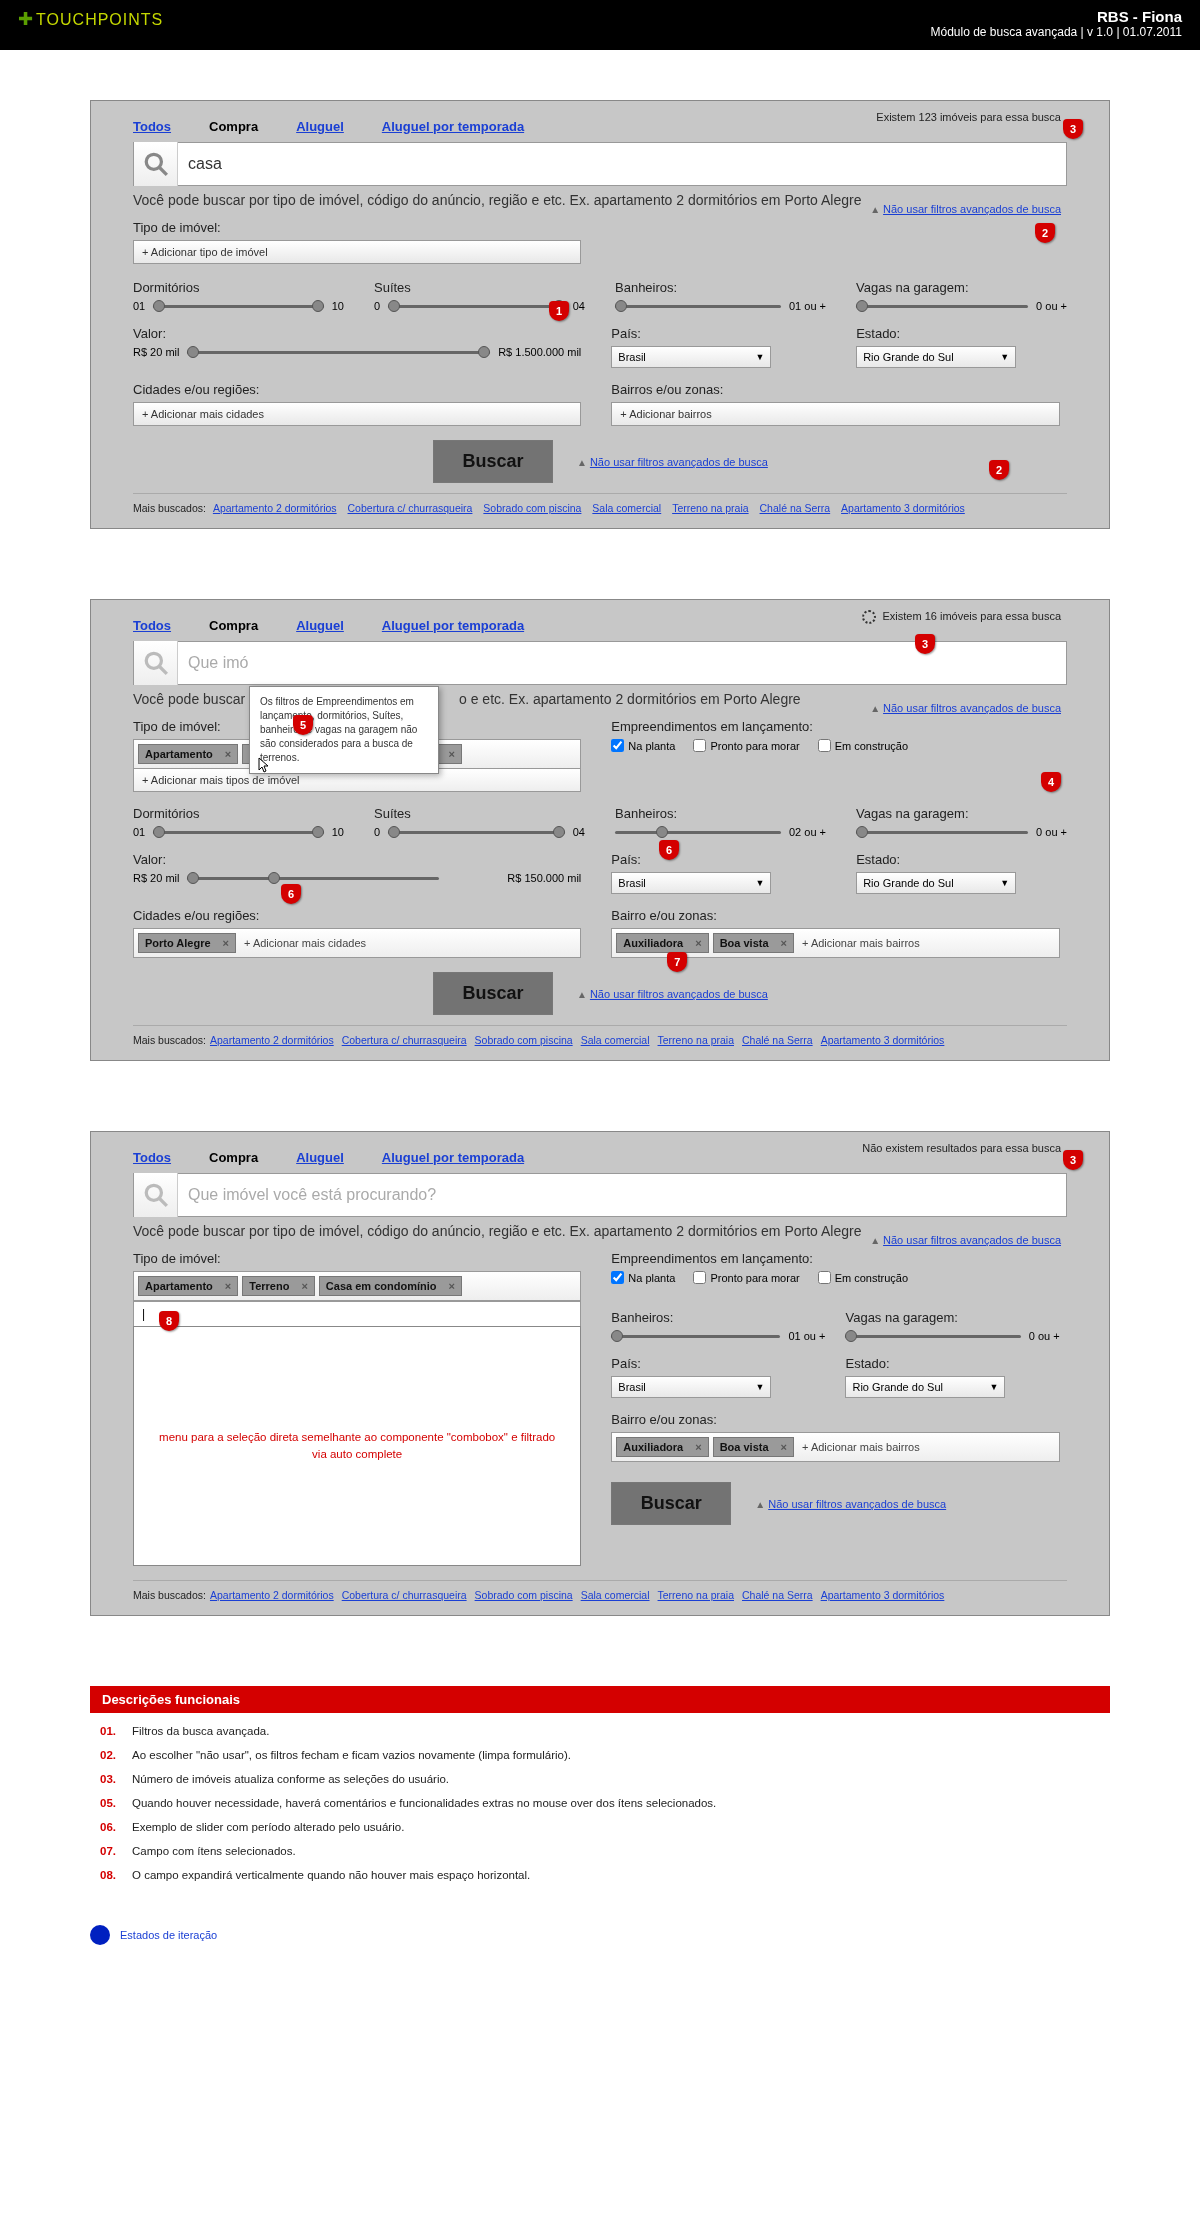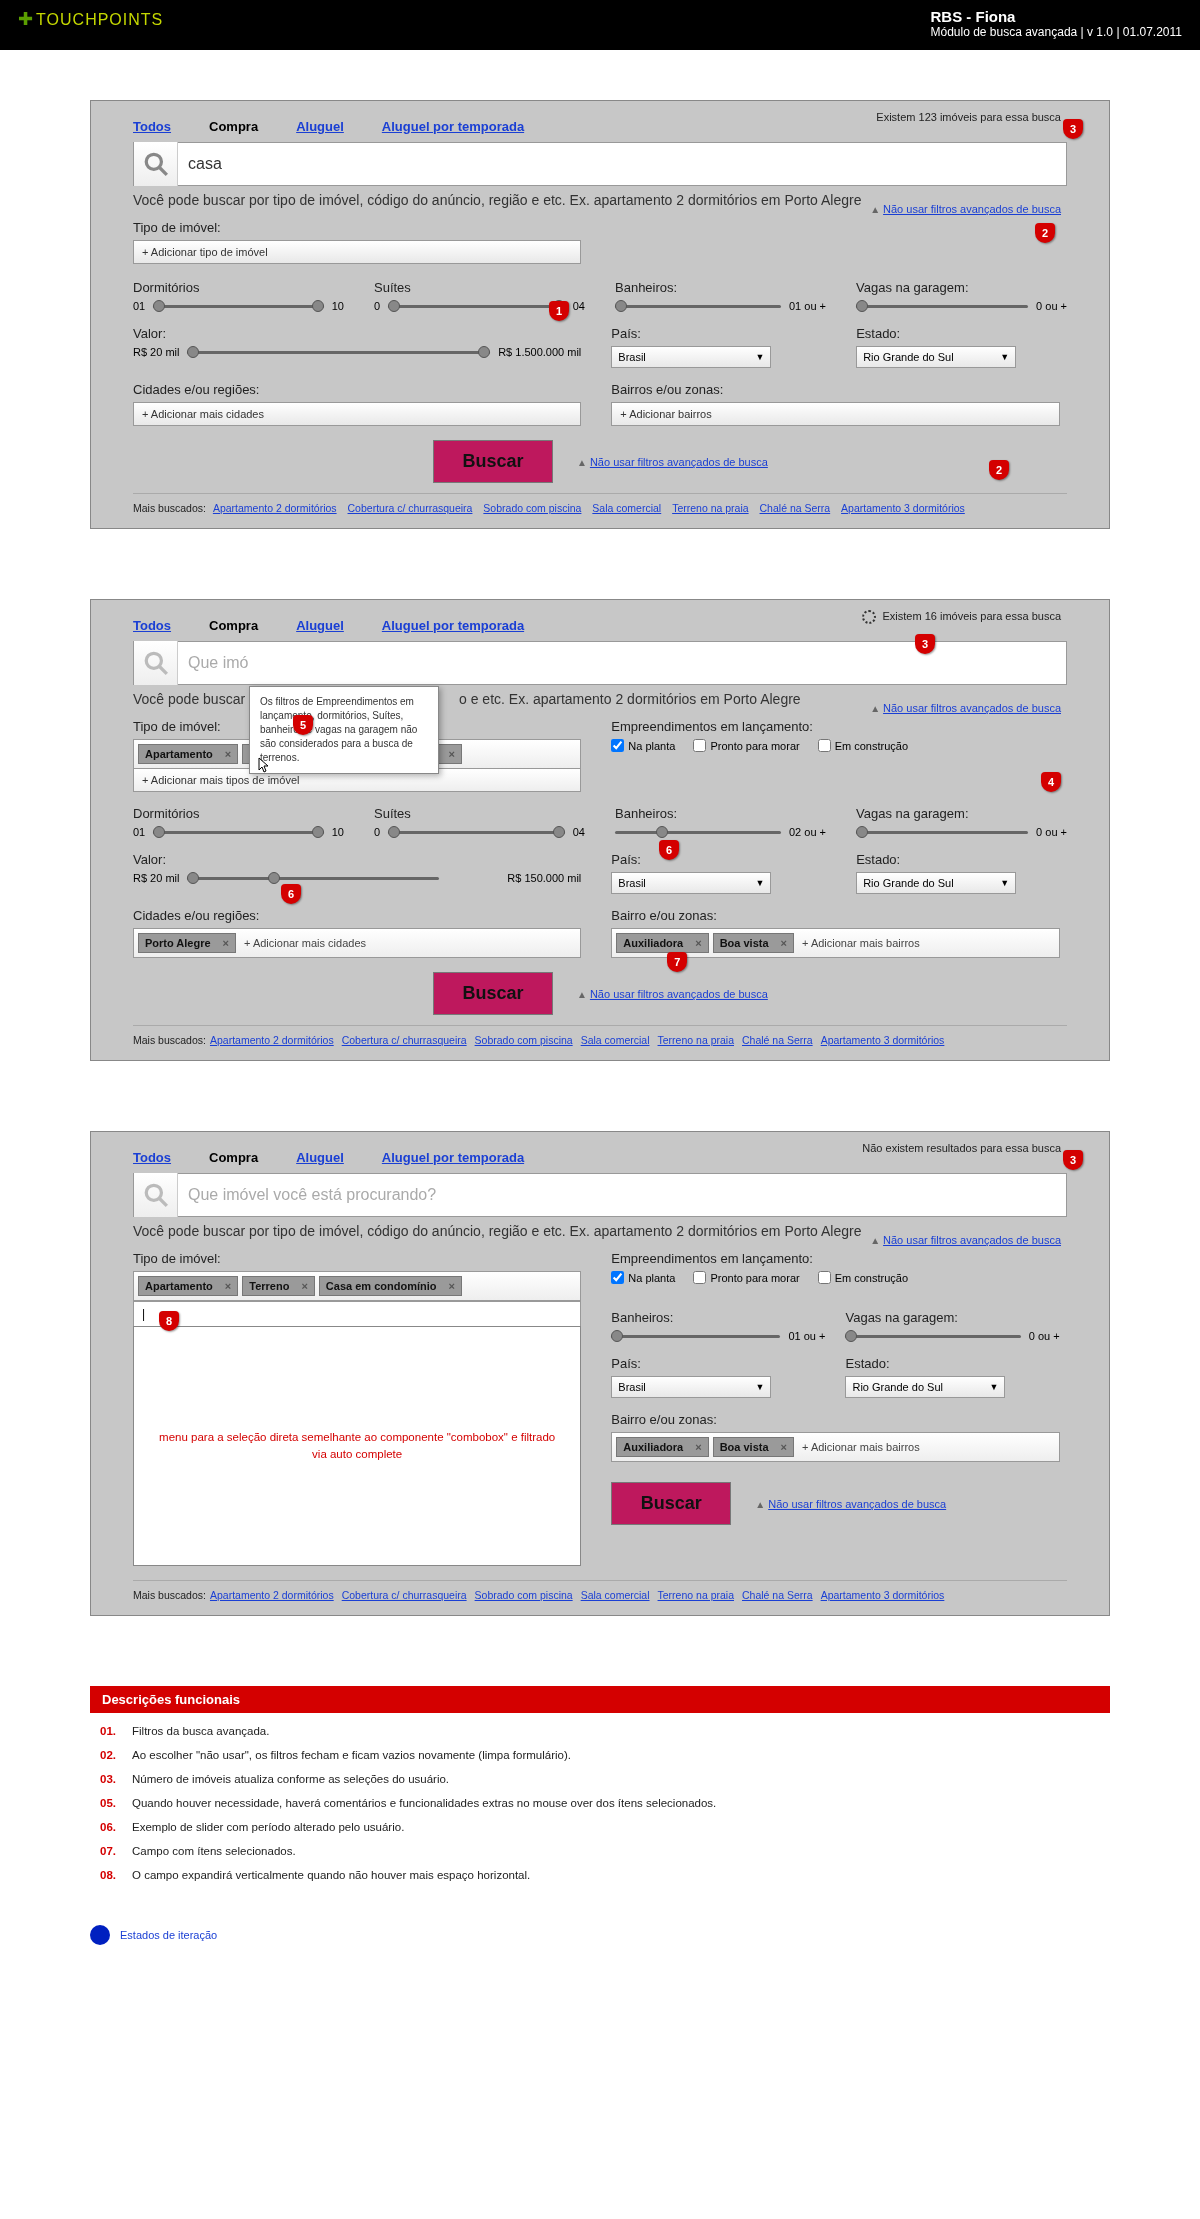--- a/index.html
+++ b/index.html
@@ -1,20 +1,20 @@
 <!DOCTYPE html>
 <html><head>
 <meta charset="utf-8">
 <style>
 *{box-sizing:border-box;margin:0;padding:0;font-family:Arial,Helvetica,sans-serif}
 body{background:#fff;width:1200px}
 .topbar{background:#000;color:#fff;padding:8px 18px;display:flex;justify-content:space-between;align-items:flex-start;height:50px}
 .logo{color:#c5d800;font-weight:normal;font-size:16px;letter-spacing:1px}
 .logo .plus{color:#5a9e00;font-size:18px;margin-right:2px}
-.topright{font-size:12px}
+.topright{text-align:right;font-size:12px}
 .topright .title{font-weight:bold;font-size:15px}
 .content{padding:50px 90px 30px}
 .panel{background:#c7c7c7;border:1px solid #888;padding:18px 42px 14px;margin-bottom:70px;position:relative}
 .tabs{display:flex;gap:38px;align-items:flex-start;margin-bottom:8px}
 .tabs a{color:#1a3fd4;font-size:13px;text-decoration:underline;font-weight:bold}
 .tabs a.active{color:#000;text-decoration:none}
 .results{position:absolute;right:48px;top:10px;font-size:11px;color:#222}
 .spinner{display:inline-block;width:14px;height:14px;border:2px dotted #333;border-radius:50%;vertical-align:middle;margin-right:6px}
 .searchbox{background:#fff;border:1px solid #999;display:flex;align-items:center;height:44px;margin-bottom:6px}
 .searchicon{width:44px;height:44px;display:flex;align-items:center;justify-content:center;border-right:1px solid #ccc;background:linear-gradient(#fff,#eee)}
@@ -36,21 +36,21 @@
 .slider .thumb{width:12px;height:12px;background:#888;border:1px solid #555;border-radius:50%;position:absolute;top:-5px}
 .tokenbox{background:linear-gradient(#fff,#eee);border:1px solid #999;padding:4px;display:flex;flex-wrap:wrap;gap:4px;align-items:center;min-height:28px}
 .token{background:#9a9a9a;color:#111;font-size:11px;font-weight:bold;padding:3px 6px;display:flex;align-items:center;gap:12px;border:1px solid #777}
 .token .x{color:#555;font-size:11px;cursor:pointer}
 .addmore{font-size:11px;color:#444;padding:2px 4px}
 .addmore-block{background:linear-gradient(#fff,#eee);border:1px solid #999;border-top:none;padding:5px 8px;font-size:11px;color:#333}
 .checks{display:flex;gap:18px;font-size:11px;align-items:center}
 .checks label{display:flex;align-items:center;gap:4px}
 .checks input{width:13px;height:13px}
 .btnrow{display:flex;align-items:center;gap:24px;margin:14px 0 10px;padding-left:300px}
-.buscar{background:#be185d;border:1px solid #777;font-size:18px;font-weight:bold;padding:10px 28px;color:#111;cursor:pointer;min-width:120px}
+.buscar{background:#737373;border:1px solid #777;font-size:18px;font-weight:bold;padding:10px 28px;color:#111;cursor:pointer;min-width:120px}
 .maisbusc{font-size:10.5px;color:#222;border-top:1px solid #aaa;padding-top:8px}
 .maisbusc a{color:#1a3fd4;text-decoration:underline;margin:0 4px}
 .annot{position:absolute;background:#d40000;color:#fff;font-size:11px;font-weight:bold;width:20px;height:20px;border-radius:4px 4px 10px 10px;display:flex;align-items:center;justify-content:center;box-shadow:1px 1px 2px rgba(0,0,0,.4);z-index:5}
 .tooltip{position:absolute;background:#fff;border:1px solid #888;padding:8px 10px;font-size:10px;color:#333;width:190px;line-height:1.4;z-index:4;top:44px;left:115px;box-shadow:2px 2px 6px rgba(0,0,0,.3)}
 .cursor-icon{position:absolute;width:16px;height:16px;z-index:6}
 .descsec{margin:20px 0}
 .descheader{background:#d40000;color:#fff;font-weight:bold;font-size:13px;padding:6px 12px}
 .desclist{padding:12px 10px}
 .desclist .item{font-size:11.5px;color:#222;margin-bottom:12px;display:flex;gap:8px}
 .desclist .num{color:#d40000;font-weight:bold;min-width:24px}

